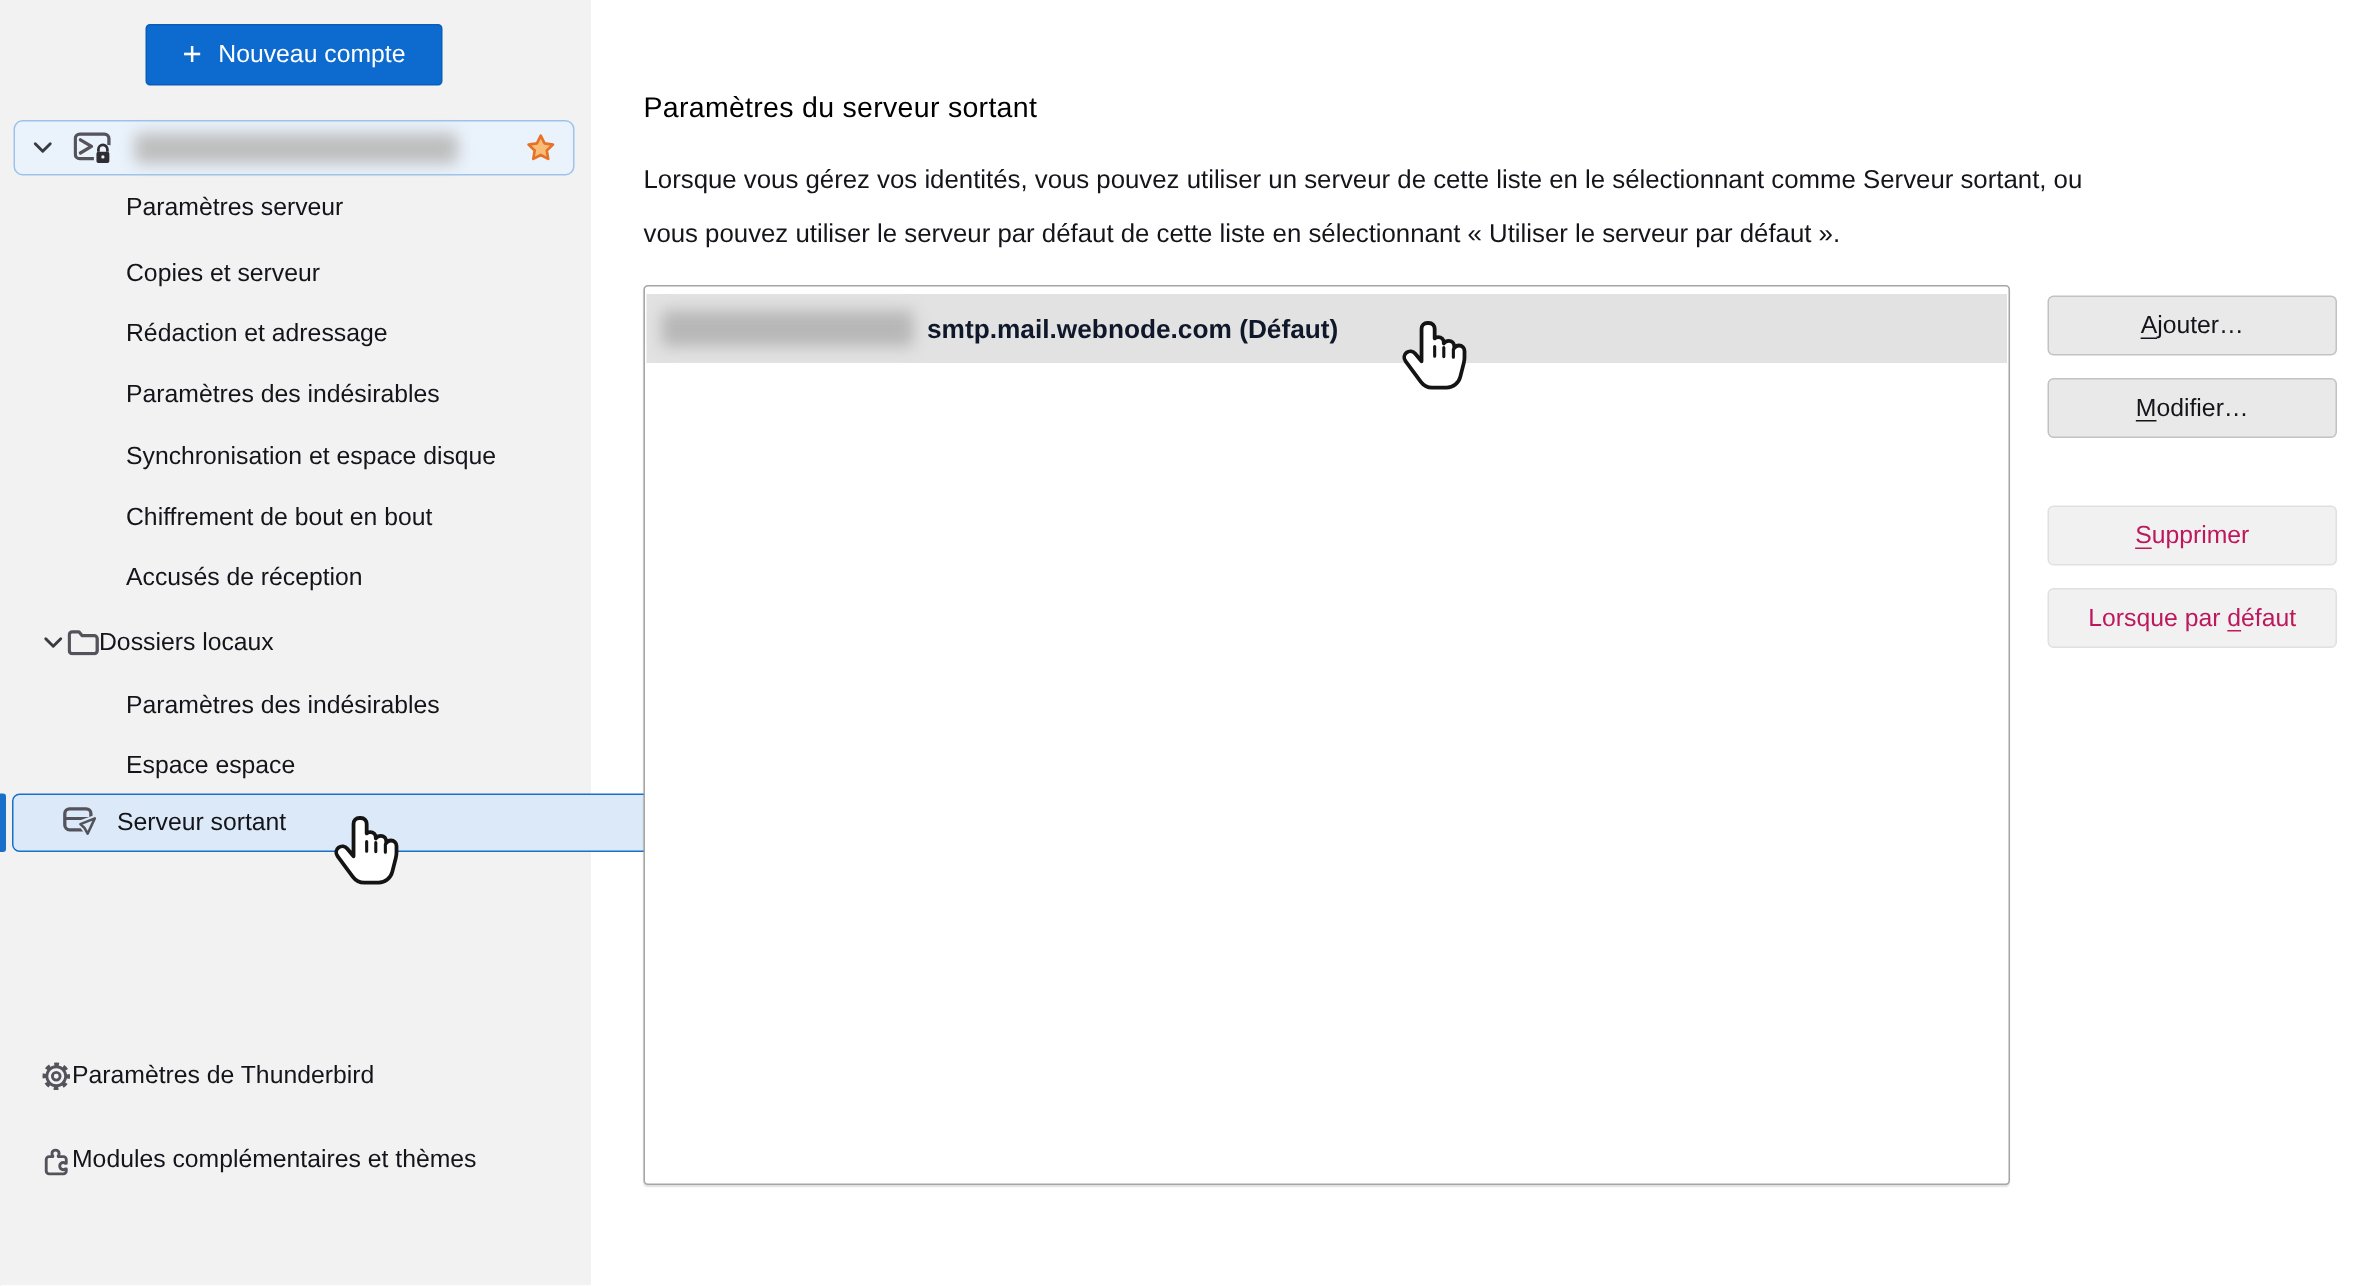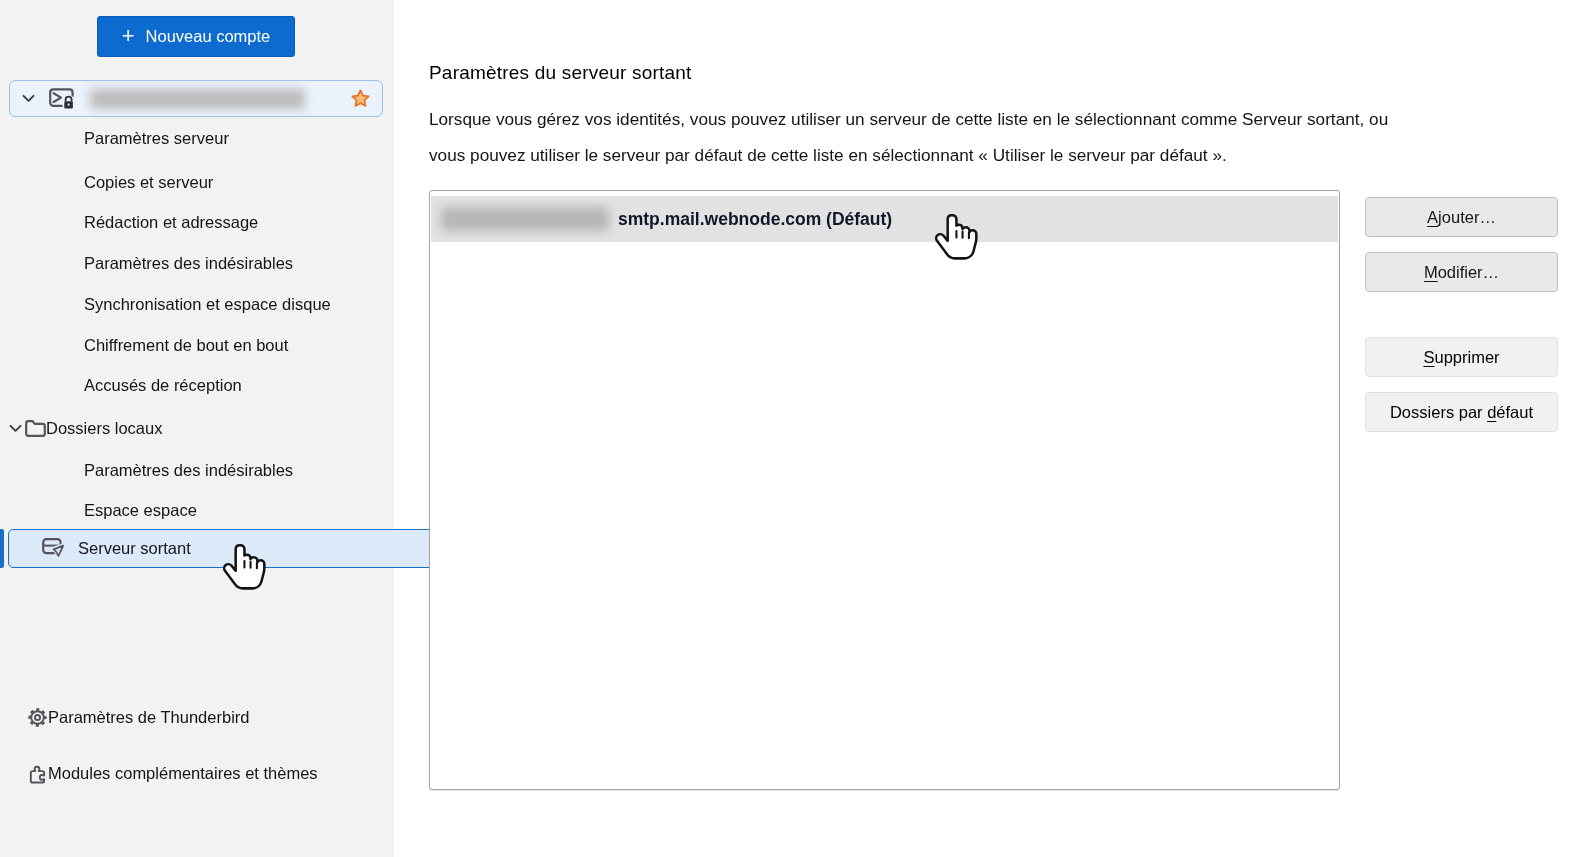--- a/index.html
+++ b/index.html
@@ -23,21 +23,21 @@
   .account-row .blur-pill { width:215px; height:20px; margin-left:14px; }
 
   .blur-pill { background:#bdbdbd; border-radius:3px; filter:blur(5px); }
 
   .chev { flex:0 0 auto; display:block; }
   .acct-icon { margin-left:13px; flex:0 0 auto; }
   .star { margin-left:auto; flex:0 0 auto; }
 
   .nav-item { position:absolute; left:84px; height:40px; display:flex; align-items:center;
               font-size:16.5px; color:#15141a; cursor:pointer; white-space:nowrap; }
-  .group-row { position:absolute; left:8px; height:40px; display:flex; align-items:center;
+  .group-row { position:absolute; left:28px; height:40px; display:flex; align-items:center;
                gap:0; font-size:16.5px; cursor:pointer; white-space:nowrap; }
   .group-row .chev { margin-right:2px; }
 
   .sel-accent { position:absolute; left:0; top:529px; width:4px; height:39px;
                 background:#1a6fc9; border-radius:0 2px 2px 0; z-index:3; }
   .outgoing-row { position:absolute; left:8px; top:529px; width:427px; height:39px;
                   background:#dbe9f8; border:1px solid #1a6fc9; border-radius:5px;
                   display:flex; align-items:center; gap:13px; padding-left:33px;
                   font-size:16.5px; cursor:pointer; }
 
@@ -57,21 +57,21 @@
   .list-row { margin:5px 1px 0 1px; height:46px; background:#e2e2e2;
               display:flex; align-items:center; cursor:pointer; }
   .list-row .blur-pill { width:168px; height:24px; margin-left:10px; background:#b7b7b7; }
   .list-row .srv-label { margin-left:9px; font-weight:700; font-size:17.5px; color:#0f172a;
                          white-space:nowrap; }
 
   .side-btn { position:absolute; left:1349px; width:193px; height:40px;
               border-radius:4px; font-size:16.5px; font-family:"Liberation Sans", sans-serif;
               display:flex; align-items:center; justify-content:center; white-space:nowrap;margin-left:16px; }
   .side-btn.enabled { background:#e9e9ea; border:1px solid #c2c2c4; color:#15141a; cursor:pointer; }
-  .side-btn.disabled { background:#f1f1f2; border:1px solid #e0e0e2; color:#000000; }
+  .side-btn.disabled { background:#f1f1f2; border:1px solid #e0e0e2; color:#be185d; }
   .key { text-decoration:underline; text-underline-offset:2.5px; }
 
   .cursor { position:absolute; z-index:9; pointer-events:none; }
 </style>
 </head>
 <body>
 
 <div id="app">
 
   <div class="sidebar">
@@ -170,21 +170,21 @@
   <button class="side-btn enabled" style="top:197px">
     <span><span></span><span class="key">A</span><span>jouter…</span></span>
   </button>
   <button class="side-btn enabled" style="top:252px">
     <span><span></span><span class="key">M</span><span>odifier…</span></span>
   </button>
   <button class="side-btn disabled" style="top:337px">
     <span><span></span><span class="key">S</span><span>upprimer</span></span>
   </button>
   <button class="side-btn disabled" style="top:392px">
-    <span><span>Dossiers par </span><span class="key">d</span><span>éfaut</span></span>
+    <span><span>Lorsque par </span><span class="key">d</span><span>éfaut</span></span>
   </button>
 
   <svg class="cursor" style="left:933px; top:211px" width="46" height="52" viewBox="0 0 31 32">
     <path d="M12.6 1.4 C11 1.4 9.9 2.5 9.9 4.1 L9.9 18.6 L7.1 15.2 C6.1 14 4.4 13.8 3.2 14.7 C2 15.6 1.8 17.3 2.7 18.5 L9.6 27.8 C10.8 29.4 12.7 30.4 14.7 30.4 L21.2 30.4 C24.1 30.4 26.6 28.4 27.3 25.6 L28.9 19.3 C29.1 18.5 29.2 17.7 29.2 16.9 L29.2 14 C29.2 12.6 28.1 11.5 26.7 11.5 C25.8 11.5 25 12 24.6 12.7 L24.6 11.9 C24.6 10.5 23.5 9.4 22.1 9.4 C21.2 9.4 20.4 9.9 19.9 10.6 L19.9 10.2 C19.9 8.8 18.8 7.7 17.4 7.7 C16.8 7.7 16.2 7.9 15.8 8.3 L15.8 4.1 C15.8 2.5 14.7 1.4 13.1 1.4 Z" fill="#ffffff" stroke="#141414" stroke-width="1.7" stroke-linejoin="round"></path>
     <path d="M15.8 12 L15.8 16.3 M19.9 12.4 L19.9 16.5 M24.2 13.2 L24.2 16.8" fill="none" stroke="#141414" stroke-width="1.4" stroke-linecap="round"></path>
   </svg>
 
 </div>
 
 </body></html>

